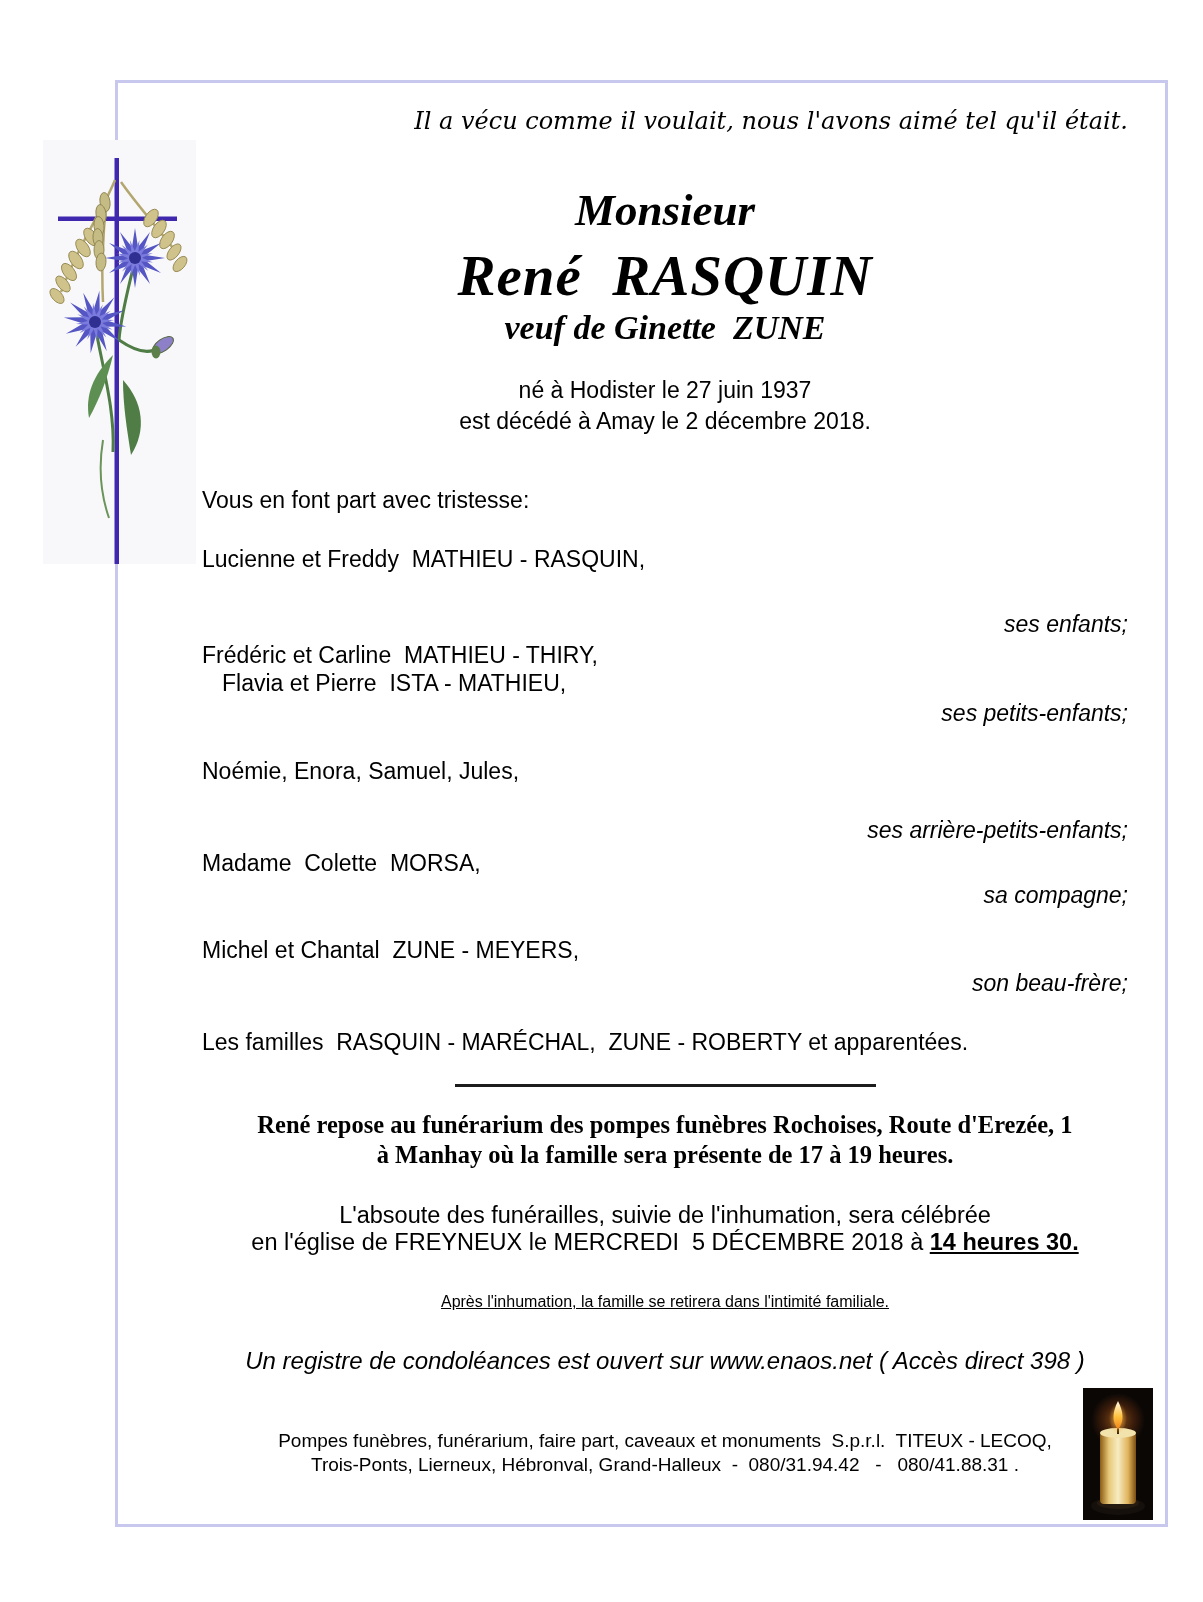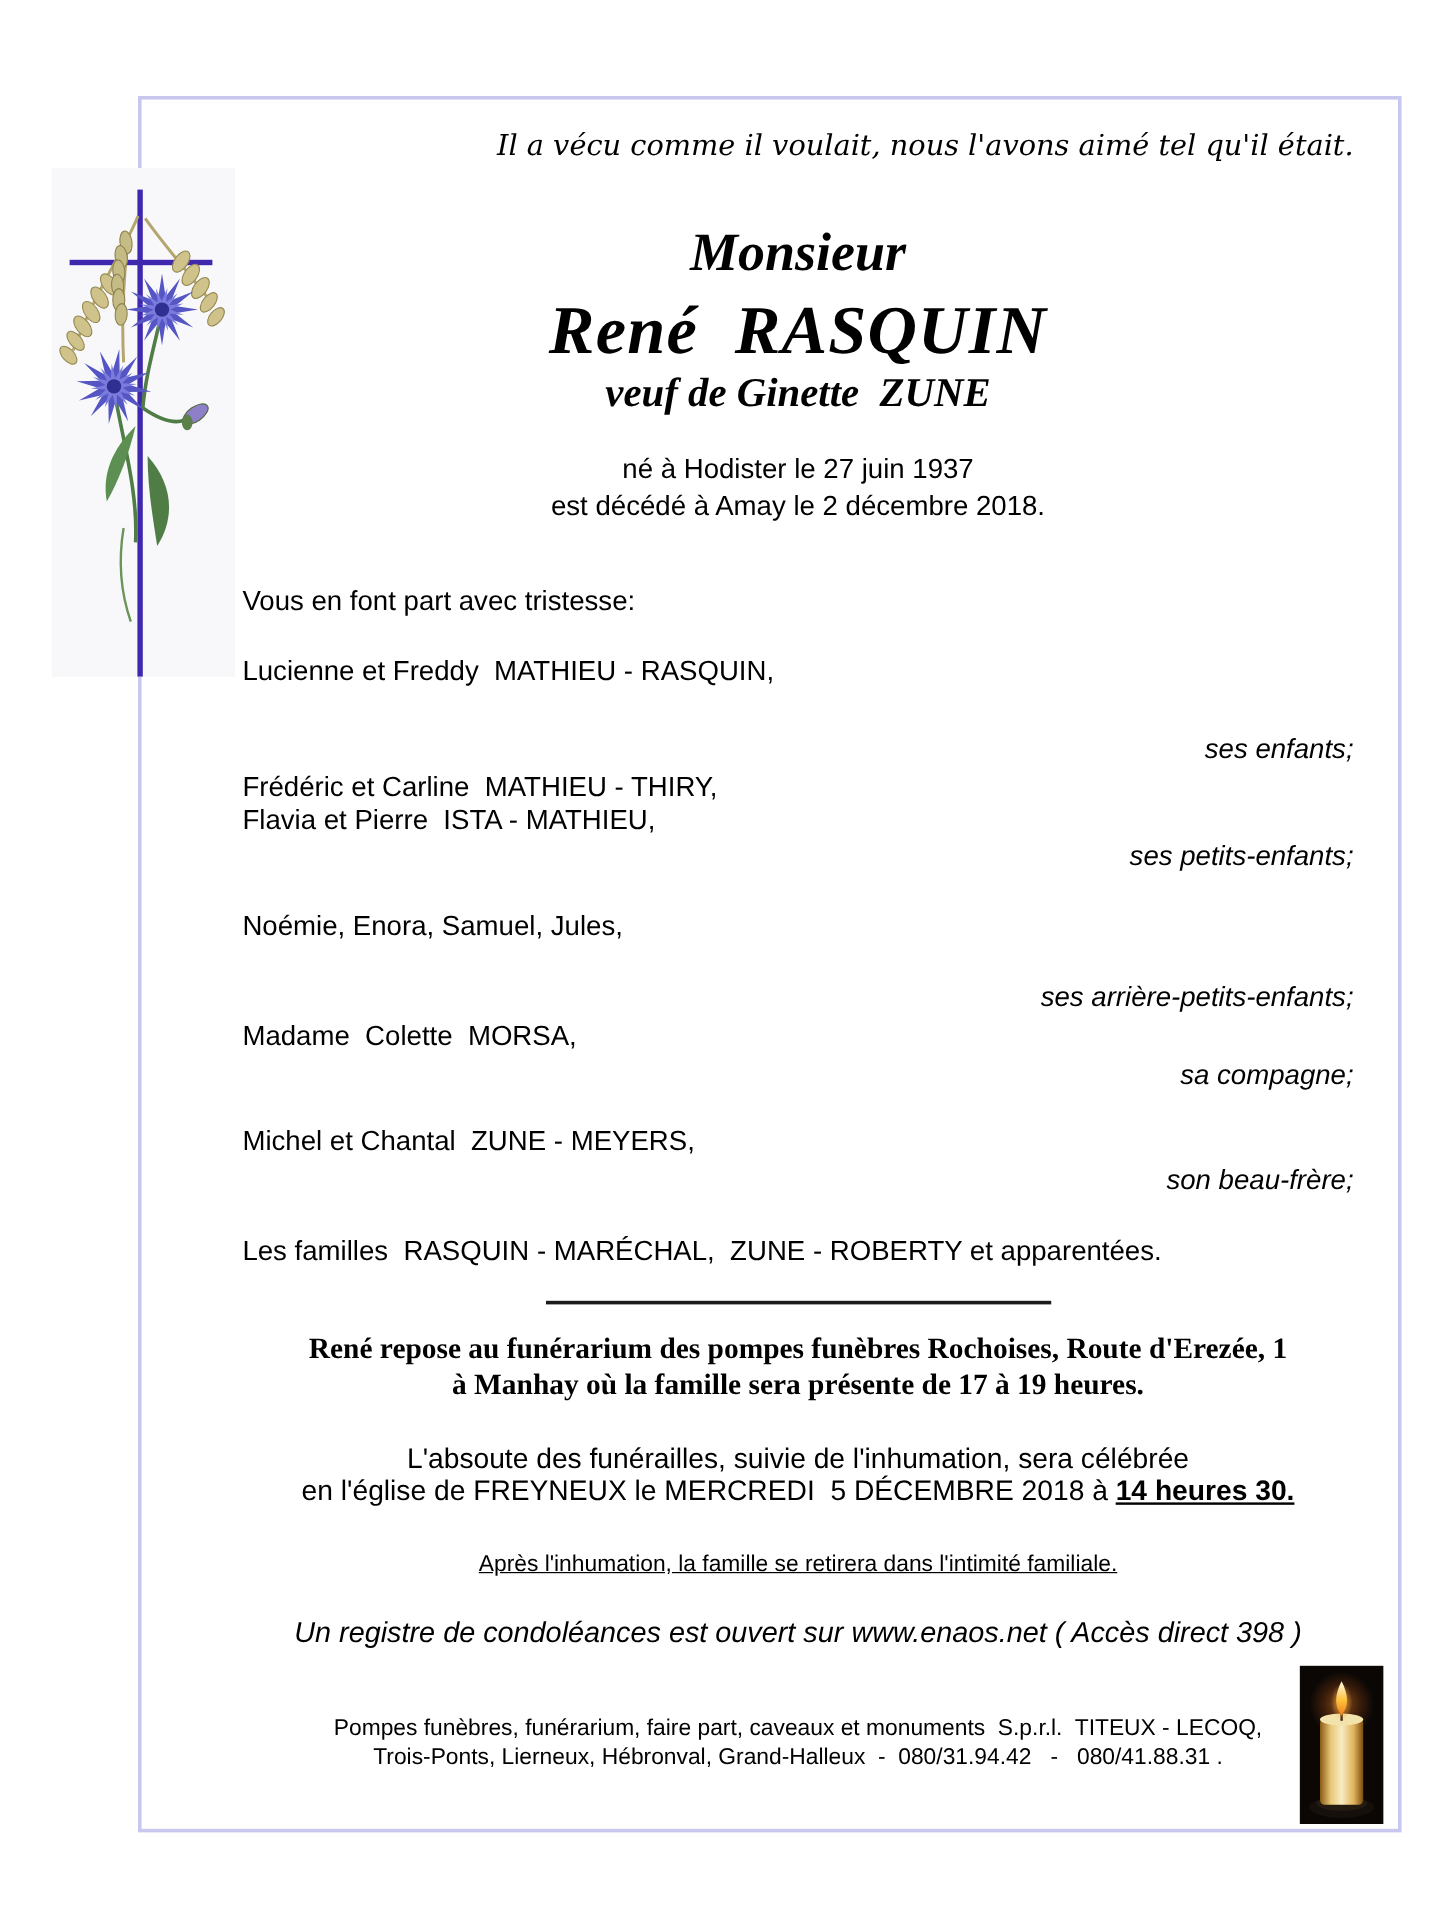--- a/index.html
+++ b/index.html
@@ -56,21 +56,21 @@
     width:421px;height:0;
     border-top:3px solid #1c1c1c;
   }
   .repose{
     font-family:"Liberation Serif",serif;
     font-weight:bold;
     font-size:24.5px;
   }
   .service{font-size:23.5px;}
   .service-time{font-weight:bold;text-decoration:underline;}
-  .privacy{font-size:19px;text-decoration:underline;}
+  .privacy{font-size:16px;text-decoration:underline;}
   .register{font-size:24px;font-style:italic;}
   .footer-line{font-size:19px;}
   .flowers{
     position:absolute;
     left:43px;top:140px;
     width:153px;height:424px;
     background:#f8f8fb;
   }
   .flowers svg{display:block;width:153px;height:424px;}
   .candle{
@@ -95,21 +95,21 @@
 
   <div class="line ac body-sans" style="top:376px;">né à Hodister le 27 juin 1937</div>
   <div class="line ac body-sans" style="top:407px;">est décédé à Amay le 2 décembre 2018.</div>
 
   <div class="line al body-sans" style="top:486px;">Vous en font part avec tristesse:</div>
 
   <div class="line al body-sans" style="top:545px;">Lucienne et Freddy  MATHIEU - RASQUIN,</div>
   <div class="line ar relation" style="top:580px;margin-top:30px;">ses enfants;</div>
 
   <div class="line al body-sans" style="top:641px;">Frédéric et Carline  MATHIEU - THIRY,</div>
-  <div class="line al body-sans" style="top:669px;">Flavia et Pierre  ISTA - MATHIEU,</div>
+  <div class="line al body-sans" style="top:669px;margin-left:20px;">Flavia et Pierre  ISTA - MATHIEU,</div>
   <div class="line ar relation" style="top:699px;">ses petits-enfants;</div>
 
   <div class="line al body-sans" style="top:757px;">Noémie, Enora, Samuel, Jules,</div>
   <div class="line ar relation" style="top:816px;">ses arrière-petits-enfants;</div>
 
   <div class="line al body-sans" style="top:849px;">Madame  Colette  MORSA,</div>
   <div class="line ar relation" style="top:881px;">sa compagne;</div>
 
   <div class="line al body-sans" style="top:936px;">Michel et Chantal  ZUNE - MEYERS,</div>
   <div class="line al body-sans" style="top:1028px;">Les familles  RASQUIN - MARÉCHAL,  ZUNE - ROBERTY et apparentées.</div>

